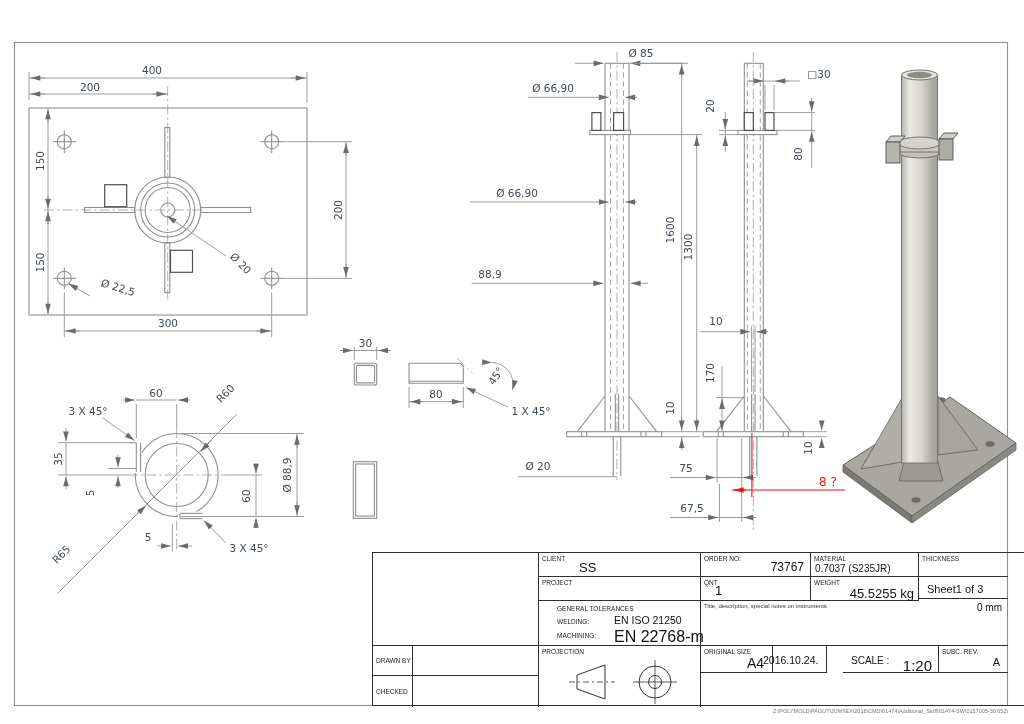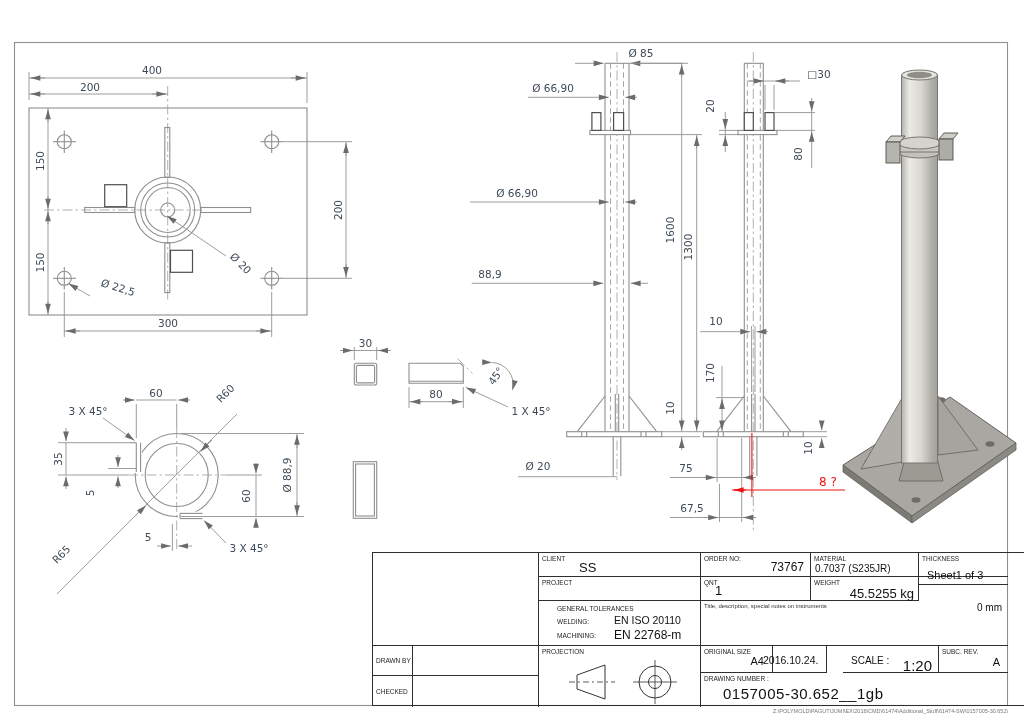--- a/index.html
+++ b/index.html
@@ -413,23 +413,23 @@
   <div class="cell br bb" style="left:166px;top:0;width:162px;height:24px;">
     <span class="lab">CLIENT</span>
     <span class="val" style="left:40px;top:7px;font-size:13px;">SS</span>
   </div>
   <div class="cell br bb" style="left:166px;top:24px;width:162px;height:24px;">
     <span class="lab">PROJECT</span>
   </div>
   <div class="cell br bb" style="left:166px;top:48px;width:162px;height:45px;">
     <span class="lab" style="left:18px;top:4px;">GENERAL TOLERANCES</span>
     <span class="lab" style="left:18px;top:17px;">WELDING:</span>
-    <span class="val" style="left:75px;top:13px;font-size:10.5px;">EN ISO 20110</span>
+    <span class="val" style="left:75px;top:13px;font-size:10.5px;">EN ISO 21250</span>
     <span class="lab" style="left:18px;top:31px;">MACHINING:</span>
-    <span class="val" style="left:75px;top:27px;font-size:12px;">EN 22768-m</span>
+    <span class="val" style="left:75px;top:27px;font-size:16px;">EN 22768-m</span>
   </div>
   <div class="cell br" style="left:166px;top:93px;width:162px;height:61px;">
     <span class="lab">PROJECTION</span>
     <svg width="125" height="46" style="left: 30px; top: 13px; position: absolute;">
       <polygon points="8,16 36,6 36,40 8,30" fill="none" stroke="#333" stroke-width="1"></polygon>
       <line x1="0" y1="23" x2="46" y2="23" stroke="#333" stroke-width="0.8" stroke-dasharray="6 3 2 3"></line>
       <circle cx="86" cy="23" r="16" fill="none" stroke="#333" stroke-width="1"></circle>
       <circle cx="86" cy="23" r="6.5" fill="none" stroke="#333" stroke-width="1"></circle>
       <line x1="64" y1="23" x2="108" y2="23" stroke="#333" stroke-width="0.8"></line>
       <line x1="86" y1="1" x2="86" y2="45" stroke="#333" stroke-width="0.8"></line>
@@ -450,45 +450,41 @@
   </div>
 
   <div class="cell br bb" style="left:328px;top:24px;width:110px;height:24px;">
     <span class="lab">QNT</span>
     <span class="val" style="left:14px;top:6px;font-size:13px;">1</span>
   </div>
   <div class="cell br bb" style="left:438px;top:24px;width:108px;height:24px;">
     <span class="lab">WEIGHT</span>
     <span class="val" style="right:4px;top:9px;font-size:13px;">45.5255 kg</span>
   </div>
-  <div class="cell bb" style="left:546px;top:8px;width:89px;height:24px;">
+  <div class="cell bb" style="left:546px;top:22px;width:89px;height:24px;">
     <span class="val" style="left:8px;top:8px;font-size:11px;">Sheet1 of 3</span>
   </div>
 
   <div class="cell bb" style="left:328px;top:48px;width:307px;height:45px;">
     <span class="lab" style="font-size:6px;color:#333;">Title, description, special notes on instruments</span>
   </div>
 
   <div class="cell br bb" style="left:328px;top:93px;width:72px;height:27px;">
     <span class="lab">ORIGINAL SIZE</span>
-    <span class="val" style="right:8px;top:9px;font-size:11px;">A4</span>
+    <span class="val" style="right:8px;top:9px;font-size:14px;">A4</span>
   </div>
   <div class="cell br bb" style="left:384px;top:93px;width:70px;height:27px;">
     <span class="val" style="left:6px;top:8px;font-size:10.5px;">2016.10.24.</span>
   </div>
   <div class="cell br bb" style="left:470px;top:93px;width:96px;height:27px;">
     <span class="val" style="left:8px;top:9px;font-size:10px;">SCALE :</span>
     <span class="val" style="right:6px;top:11px;font-size:15px;">1:20</span>
   </div>
   <div class="cell bb" style="left:566px;top:93px;width:69px;height:27px;">
     <span class="lab">SUBC. REV.</span>
     <span class="val" style="right:8px;top:10px;font-size:11px;">A</span>
   </div>
 
-  <div class="cell" style="left:328px;top:120px;width:307px;height:34px;">
-    <span class="lab">DRAWING NUMBER :</span>
-    <span class="val" style="left:22px;top:12px;font-size:15px;letter-spacing:0.5px;">0157005-30.652__1gb</span>
-  </div>
 </div>
 
 <div id="footer-path">Z:\POLYMOLD\PAGUTIJUMI\EX\2016\CMD\61474\Additional_Stuff\61474-SW\0157005-30.652\</div>
 
 </div>
 
 </body></html>

